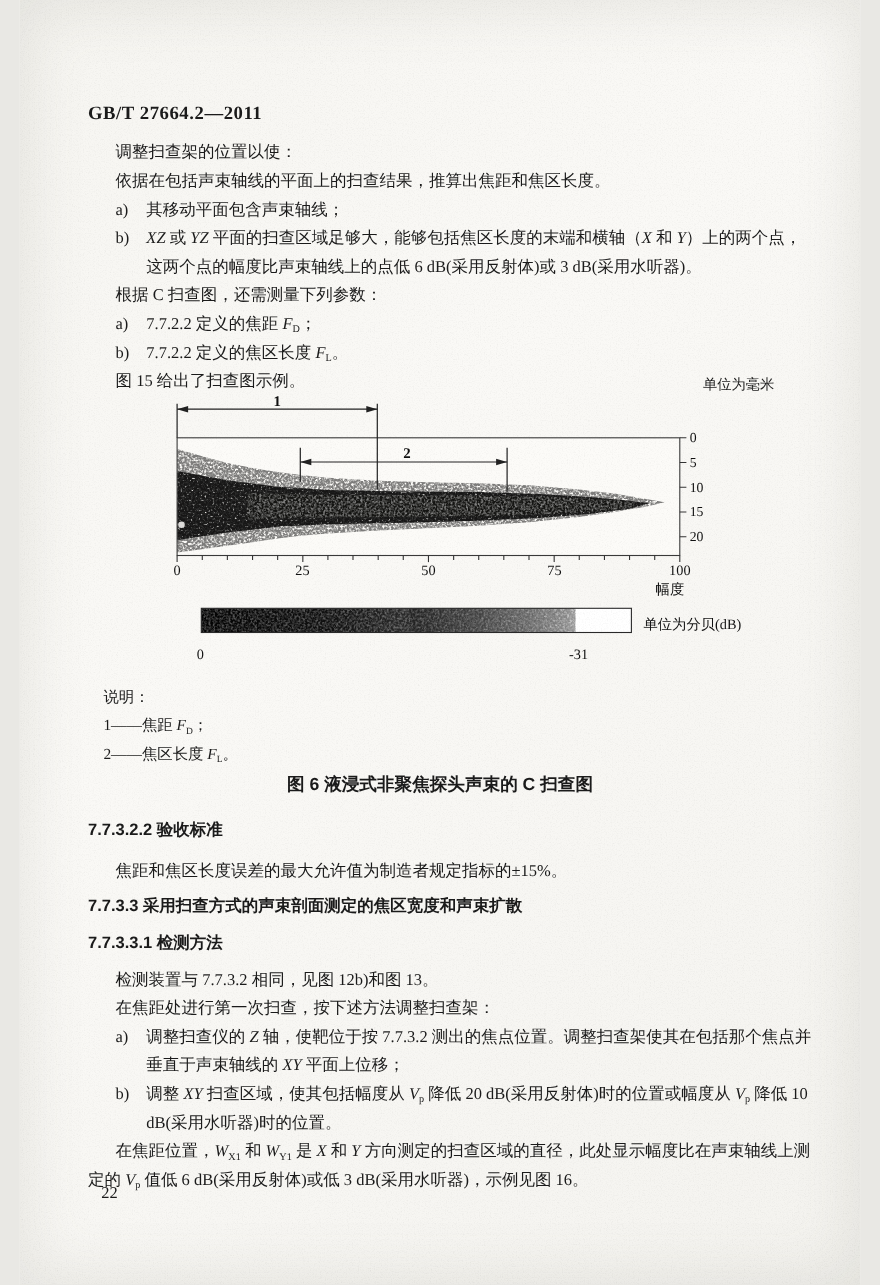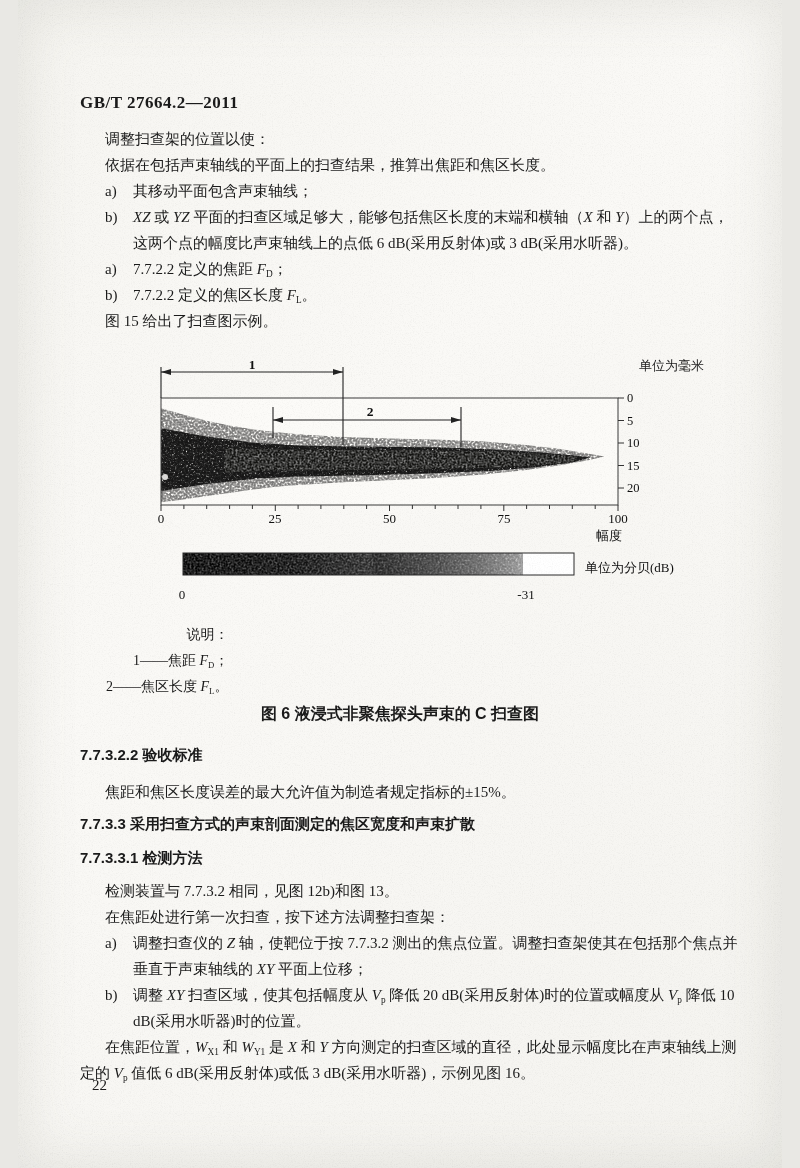--- a/index.html
+++ b/index.html
@@ -15,23 +15,23 @@
   .block{position:absolute;left:62px;width:660px;}
   .top-block{top:126px;}
   .bottom-block{top:878px;}
   .para{margin:0;}
   .para.indent{text-indent:25px;}
   .li{display:flex;padding-left:25px;}
   .li .lab{flex:0 0 28px;}
   .li .txt{flex:1;}
   sub{font-size:.62em;vertical-align:-.35em;line-height:0;}
   i{font-style:italic;}
-  .unit-note{position:absolute;left:0;right:78px;top:341px;text-align:right;font-size:13px;line-height:18px;margin-top:16px;}
+  .unit-note{position:absolute;left:0;right:78px;top:341px;text-align:right;font-size:13px;line-height:18px;}
   .fig{position:absolute;left:130px;top:360px;}
-  .legend{position:absolute;left:88px;top:622px;font-size:14px;line-height:26px;text-align:right;}
+  .legend{position:absolute;left:76px;top:622px;font-size:14px;line-height:26px;}
   .legend p{margin:0;}
   .caption{position:absolute;left:0;right:0;top:701px;text-align:center;
     font-family:"Liberation Sans","DejaVu Sans",sans-serif;font-weight:bold;font-size:16px;}
   .heading{position:absolute;left:62px;font-family:"Liberation Sans","DejaVu Sans",sans-serif;
     font-weight:bold;font-size:15px;line-height:22px;}
   .heading .num{margin-right:4px;}
   .h-s1{top:744px;}
   .p-s1{position:absolute;left:62px;top:779px;width:660px;}
   .h-s2{top:813px;text-align:center;}
   .h-s3{top:847px;}
@@ -49,20 +49,21 @@
     <p class="para indent">调整扫查架的位置以使：</p>
     <p class="para indent">依据在包括声束轴线的平面上的扫查结果，推算出焦距和焦区长度。</p>
     <div class="li">
       <span class="lab">a)</span>
       <span class="txt">其移动平面包含声束轴线；</span>
     </div>
     <div class="li">
       <span class="lab">b)</span>
       <span class="txt"><i>XZ</i> 或 <i>YZ</i> 平面的扫查区域足够大，能够包括焦区长度的末端和横轴（<i>X</i> 和 <i>Y</i>）上的两个点，这两个点的幅度比声束轴线上的点低 6 dB(采用反射体)或 3 dB(采用水听器)。</span>
     </div>
+    <p class="para indent">根据 C 扫查图，还需测量下列参数：</p>
     <div class="li">
       <span class="lab">a)</span>
       <span class="txt">7.7.2.2 定义的焦距 <i>F</i><sub>D</sub>；</span>
     </div>
     <div class="li">
       <span class="lab">b)</span>
       <span class="txt">7.7.2.2 定义的焦区长度 <i>F</i><sub>L</sub>。</span>
     </div>
     <p class="para indent">图 15 给出了扫查图示例。</p>
   </div>

